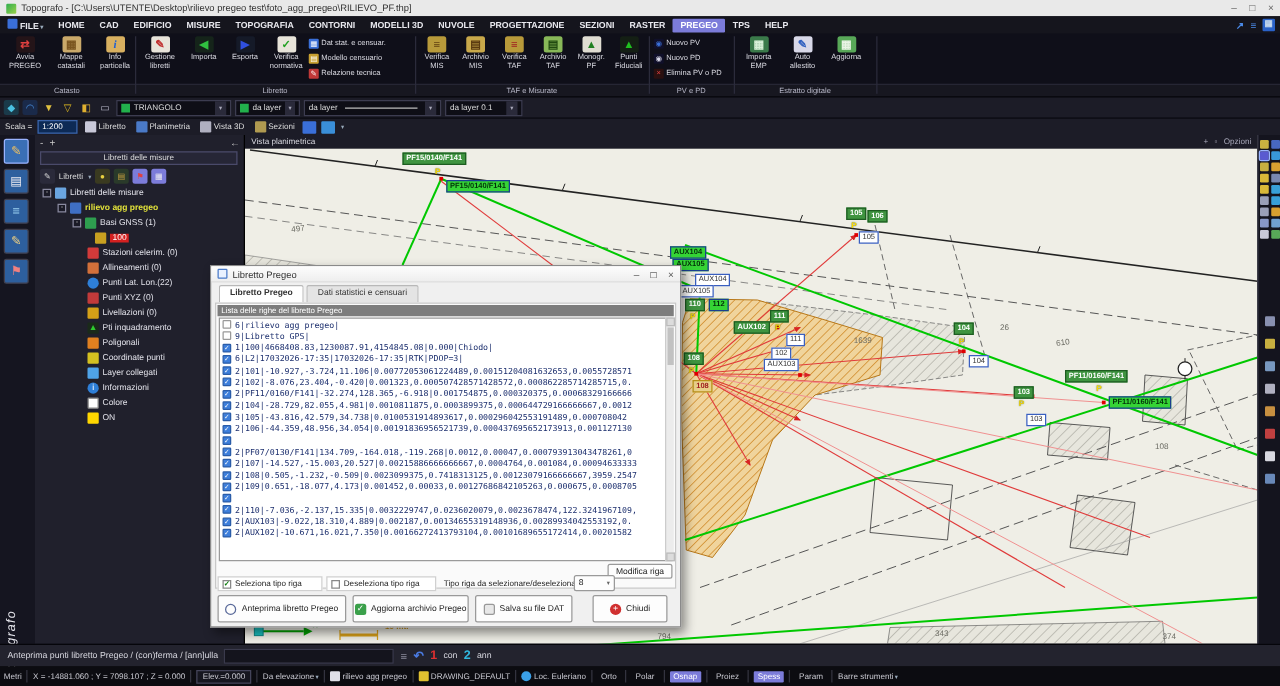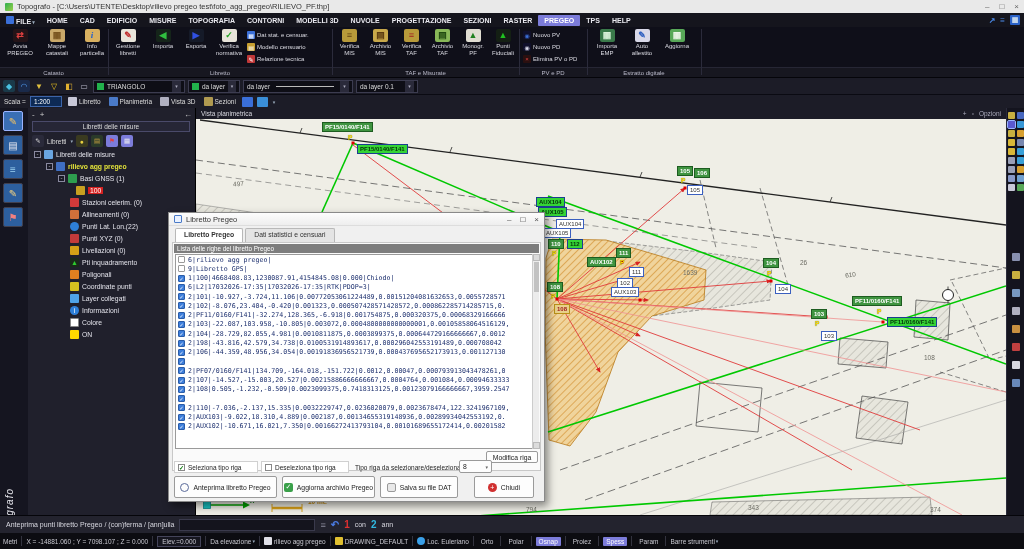--- a/index.html
+++ b/index.html
@@ -614,48 +614,48 @@
         <div class="lr">
             <span class="cb">✓</span>
             <span>2|102|-8.076,23.404,-0.420|0.001323,0.000507428571428572,0.000862285714285715,0.</span>
           </div>
         <div class="lr">
             <span class="cb">✓</span>
             <span>2|PF11/0160/F141|-32.274,128.365,-6.918|0.001754875,0.000320375,0.00068329166666</span>
           </div>
         <div class="lr">
             <span class="cb">✓</span>
-            <span>2|103|-22.087,103.958,-10.805|0.003072,0.0004800000000000001,0.00105858064516129,</span>
-          </div>
-        <div class="lr">
-            <span class="cb">✓</span>
             <span>2|104|-28.729,82.055,4.981|0.0010811875,0.0003899375,0.000644729166666667,0.0012</span>
           </div>
         <div class="lr">
             <span class="cb">✓</span>
-            <span>2|198|-43.816,42.579,34.738|0.0100531914893617,0.000296042553191489,0.000708042</span>
+            <span>3|105|-43.816,42.579,34.738|0.0100531914893617,0.000296042553191489,0.000708042</span>
           </div>
         <div class="lr">
             <span class="cb">✓</span>
             <span>2|106|-44.359,48.956,34.054|0.00191836956521739,0.000437695652173913,0.001127130</span>
           </div>
         <div class="lr">
             <span class="cb">✓</span>
           </div>
         <div class="lr">
             <span class="cb">✓</span>
-            <span>2|PF07/0160/F141|134.709,-164.018,-151.722|0.0012,0.00047,0.000793913043478261,0</span>
+            <span>2|PF07/0130/F141|134.709,-164.018,-119.268|0.0012,0.00047,0.000793913043478261,0</span>
           </div>
         <div class="lr">
             <span class="cb">✓</span>
             <span>2|107|-14.527,-15.003,20.527|0.00215886666666667,0.0004764,0.001084,0.00094633333</span>
           </div>
         <div class="lr">
             <span class="cb">✓</span>
             <span>2|108|0.505,-1.232,-0.509|0.0023099375,0.7418313125,0.00123079166666667,3959.2547</span>
+          </div>
+        <div class="lr">
+            <span class="cb">✓</span>
+            <span>2|109|0.651,-18.077,4.173|0.001452,0.00033,0.00127686842105263,0.000675,0.0008705</span>
           </div>
         <div class="lr">
             <span class="cb">✓</span>
           </div>
         <div class="lr">
             <span class="cb">✓</span>
             <span>2|110|-7.036,-2.137,15.335|0.0032229747,0.0236020079,0.0023678474,122.3241967109,</span>
           </div>
         <div class="lr">
             <span class="cb">✓</span>

